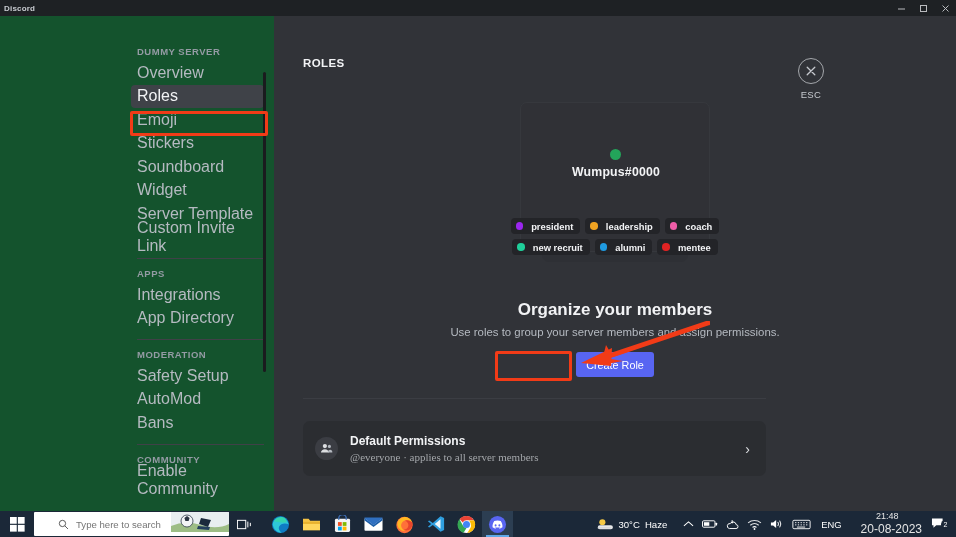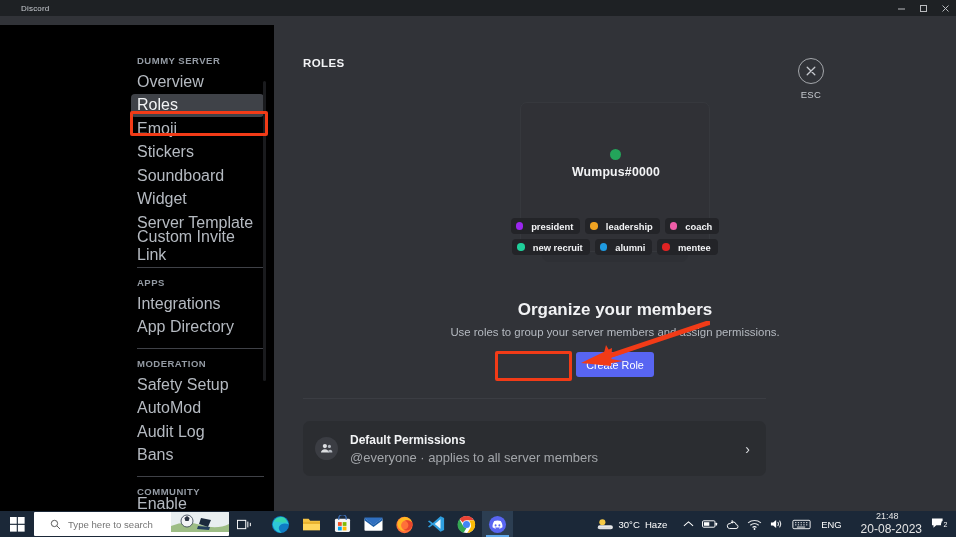--- a/index.html
+++ b/index.html
@@ -11,40 +11,40 @@
   }
 
   
   #app { position:relative; width:956px; height:537px; }
 
   .titlebar {
     position:absolute; left:0; top:0; width:956px; height:16px;
     background:#1e2124; display:flex; align-items:center;
   }
   .titlebar .tb-title {
-    font-size:8px; font-weight:normal; color:#c9ccd1; padding-left:21px; letter-spacing:.2px;
+    font-size:8px; font-weight:bold; color:#c9ccd1; padding-left:4px; letter-spacing:.2px;
   }
   .titlebar .tb-spacer { flex:1; }
   .tb-btns { display:flex; align-items:center; height:16px; }
   .tb-btn {
     width:22px; height:16px; display:flex; align-items:center; justify-content:center;
     color:#b9bbbe; font-size:9px; line-height:1;
   }
   .tb-btn svg { display:block; }
 
   
   .body-area {
     position:absolute; left:0; top:16px; width:956px; height:495px;
     background:#313338;
   }
 
   
   .sidebar {
-    position:absolute; left:0; top:9px; width:274px; height:495px;
-    background:#000000;
+    position:absolute; left:0; top:0; width:274px; height:495px;
+    background:#14532d;
   }
   .sidebar-inner {
     position:absolute; left:0; top:0; width:274px; height:495px;
     padding-top:30px;
   }
   .side-head {
     font-size:9.5px; font-weight:bold; letter-spacing:.5px;
     color:#949ba4; padding:0 0 4px 137px; text-transform:uppercase;
   }
   .side-item {
@@ -149,42 +149,42 @@
     position:absolute; left:29px; top:405px; width:463px; height:55px;
     background:#2b2d31; border-radius:7px; display:flex; align-items:center;
     padding:0 16px 0 12px;
   }
   .perm-icon {
     width:23px; height:23px; border-radius:50%; background:#3b3d43;
     display:flex; align-items:center; justify-content:center; flex:0 0 auto;
   }
   .perm-text { margin-left:12px; flex:1; }
   .perm-title { font-size:12px; font-weight:bold; color:#f2f3f5; }
-  .perm-sub { font-size:13px; color:#a3a6aa; margin-top:3px; }
+  .perm-sub { font-size:11px; color:#a3a6aa; margin-top:3px;font-family:Liberation Serif, serif; }
   .perm-chevron { color:#dcdee1; font-size:14px; line-height:1; }
 
   
   .anno-box {
     position:absolute; border:3px solid #f23b17; border-radius:2px;
   }
   #anno-roles { left:130px; top:95px; width:138px; height:25px; }
   #anno-create { left:495px; top:335px; width:77px; height:30px; }
   .anno-arrow { position:absolute; left:565px; top:305px; }
 
   
   .taskbar {
     position:absolute; left:0; top:511px; width:956px; height:26px;
     background:#1b2838; display:flex; align-items:center;
   }
   .tb-start {
     width:34px; height:26px; display:flex; align-items:center; justify-content:center;
   }
   .tb-search {
     width:195px; height:24px; background:#fff; border-radius:1px;
-    display:flex; align-items:center; padding-left:16px; position:relative; overflow:hidden;
+    display:flex; align-items:center; padding-left:24px; position:relative; overflow:hidden;
   }
   .tb-search input {
     border:none; outline:none; background:transparent; font-size:9.6px;
     color:#3c3c3c; font-family:"Liberation Sans", sans-serif; margin-left:7px; width:120px;
   }
   .tb-search .srch-img { position:absolute; right:0; top:0; width:58px; height:20px; }
   .tb-taskview {
     width:30px; height:26px; display:flex; align-items:center; justify-content:center;
   }
   .tb-apps { display:flex; align-items:center; margin-left:6px; }
@@ -281,23 +281,20 @@
           <div class="side-item">
             <span>App Directory</span>
           </div>
           <div class="side-sep"></div>
           <div class="side-head">MODERATION</div>
           <div class="side-item">
             <span>Safety Setup</span>
           </div>
           <div class="side-item">
             <span>AutoMod</span>
-          </div>
-          <div class="side-item">
-            <span>Audit Log</span>
           </div>
           <div class="side-item">
             <span>Bans</span>
           </div>
           <div class="side-sep"></div>
           <div class="side-head">COMMUNITY</div>
           <div class="side-item">
             <span>Enable Community</span>
           </div>
         </div>

